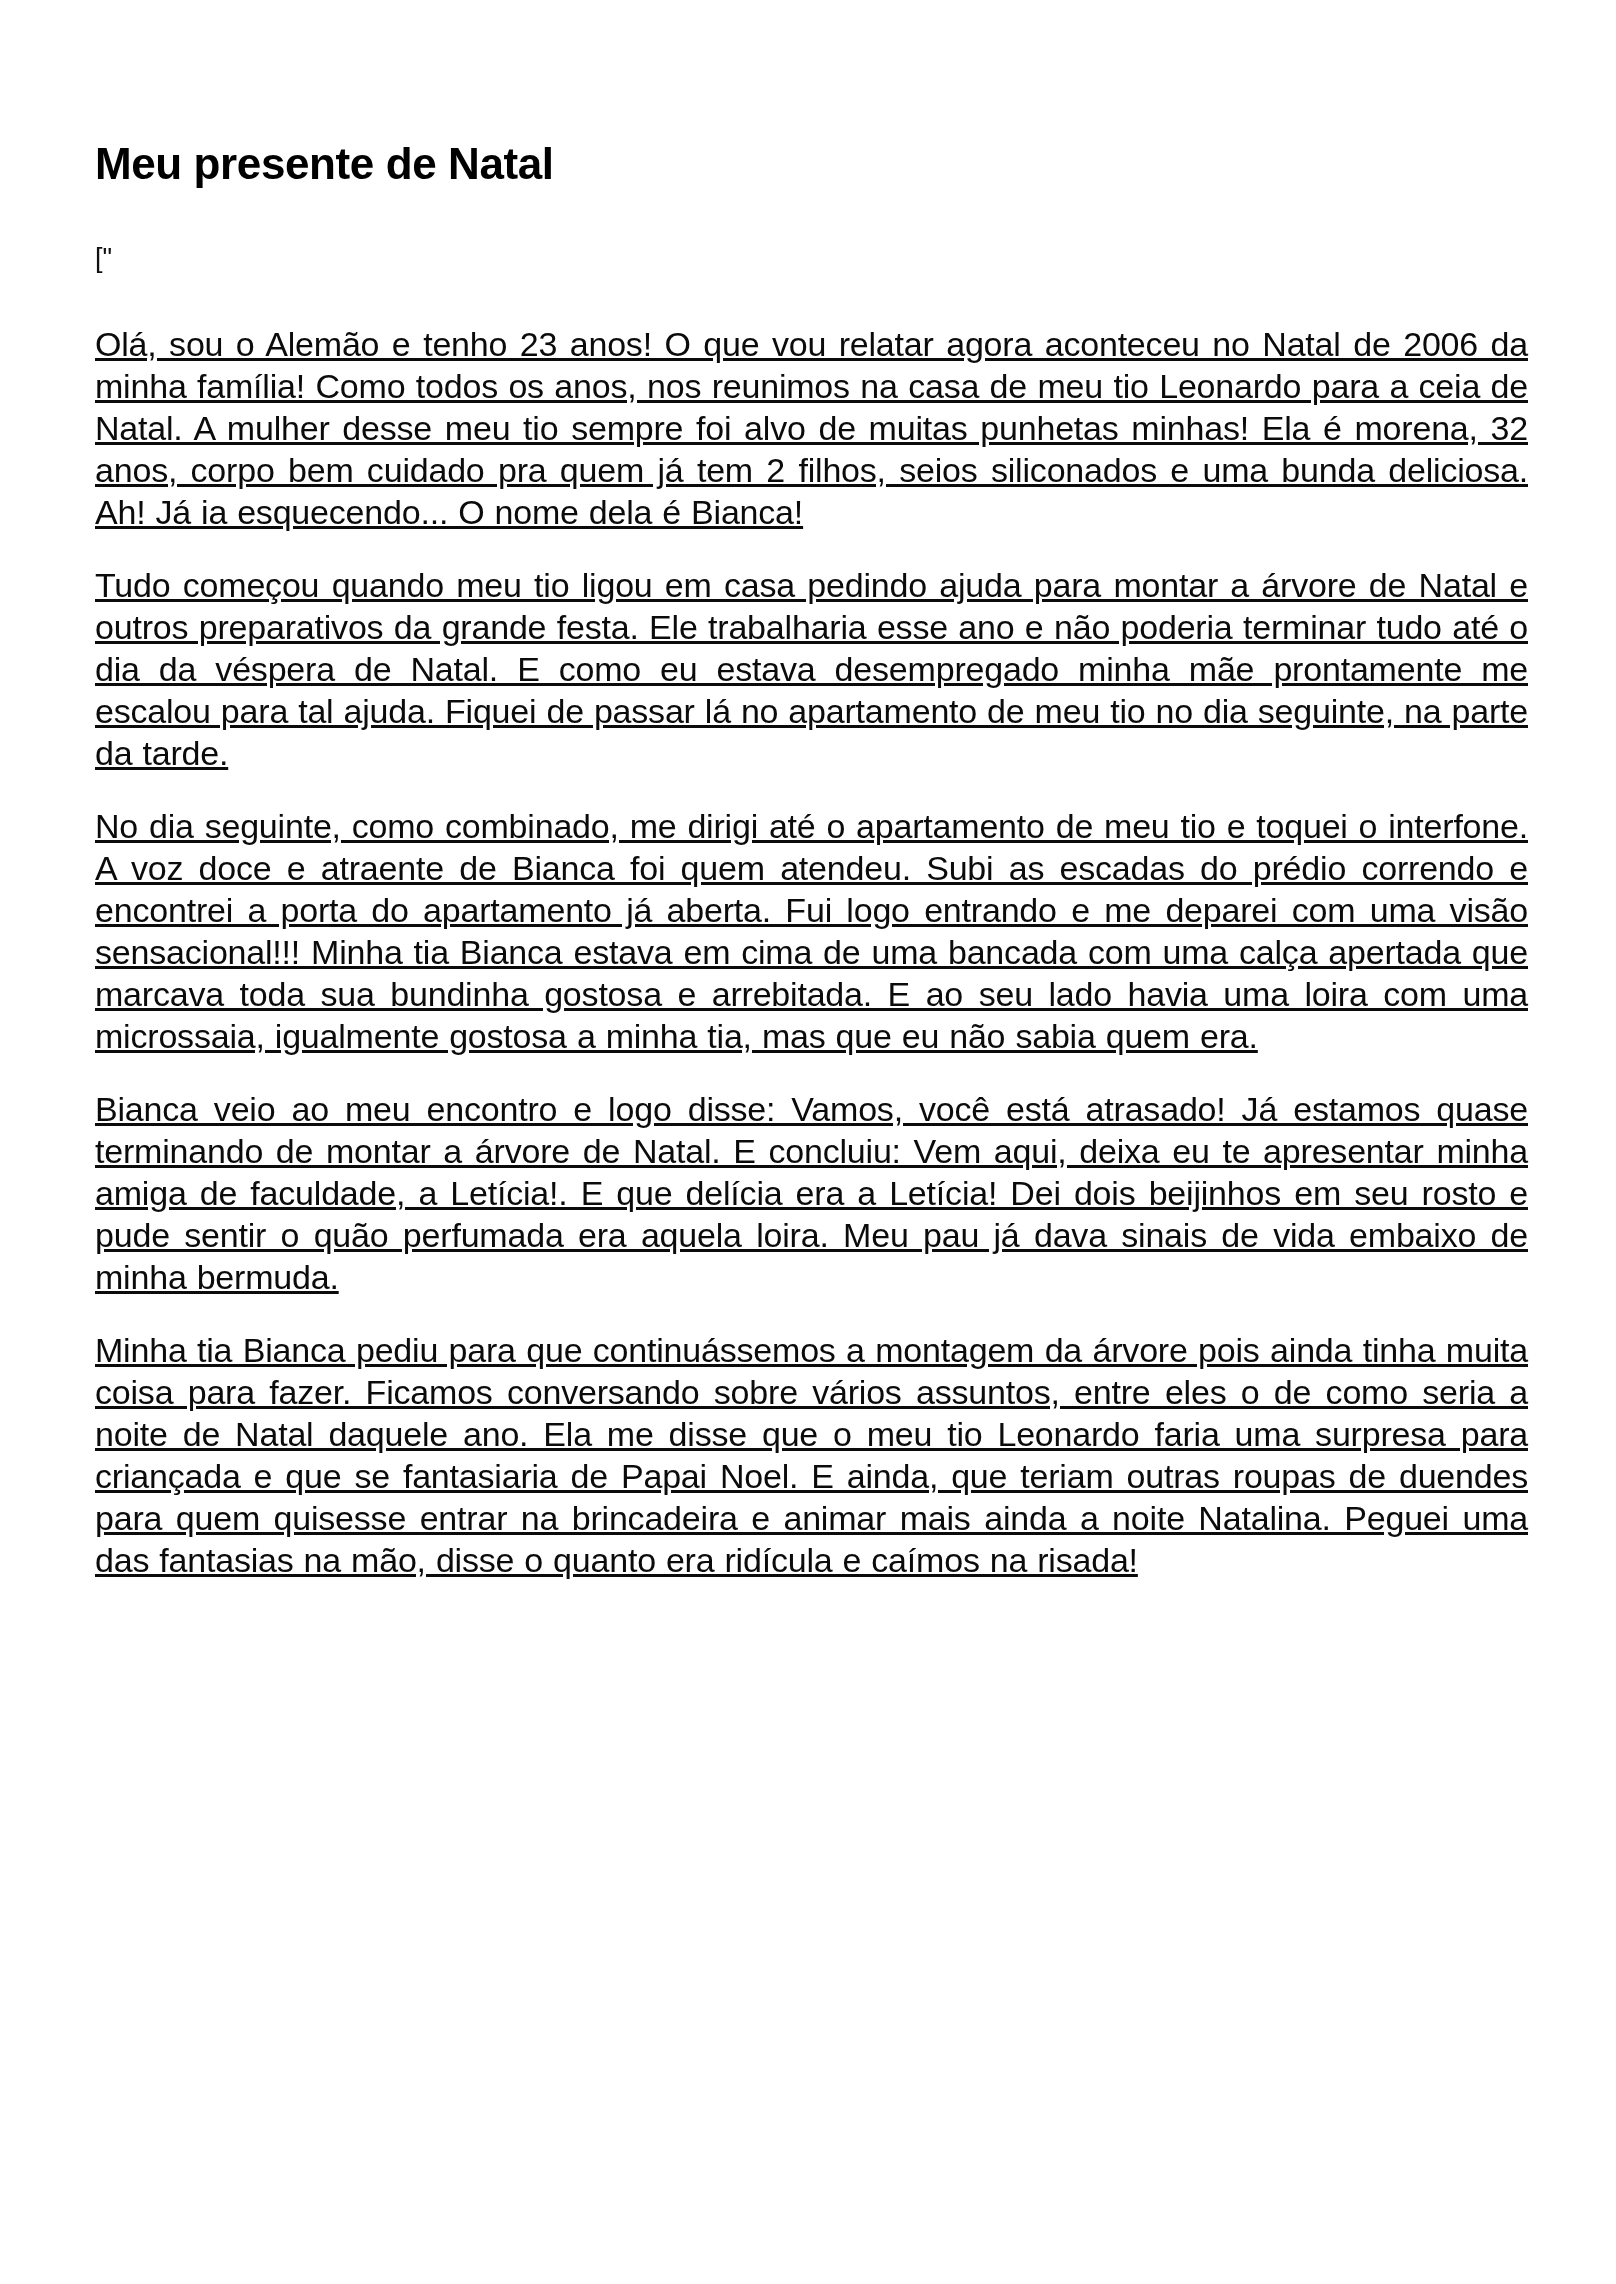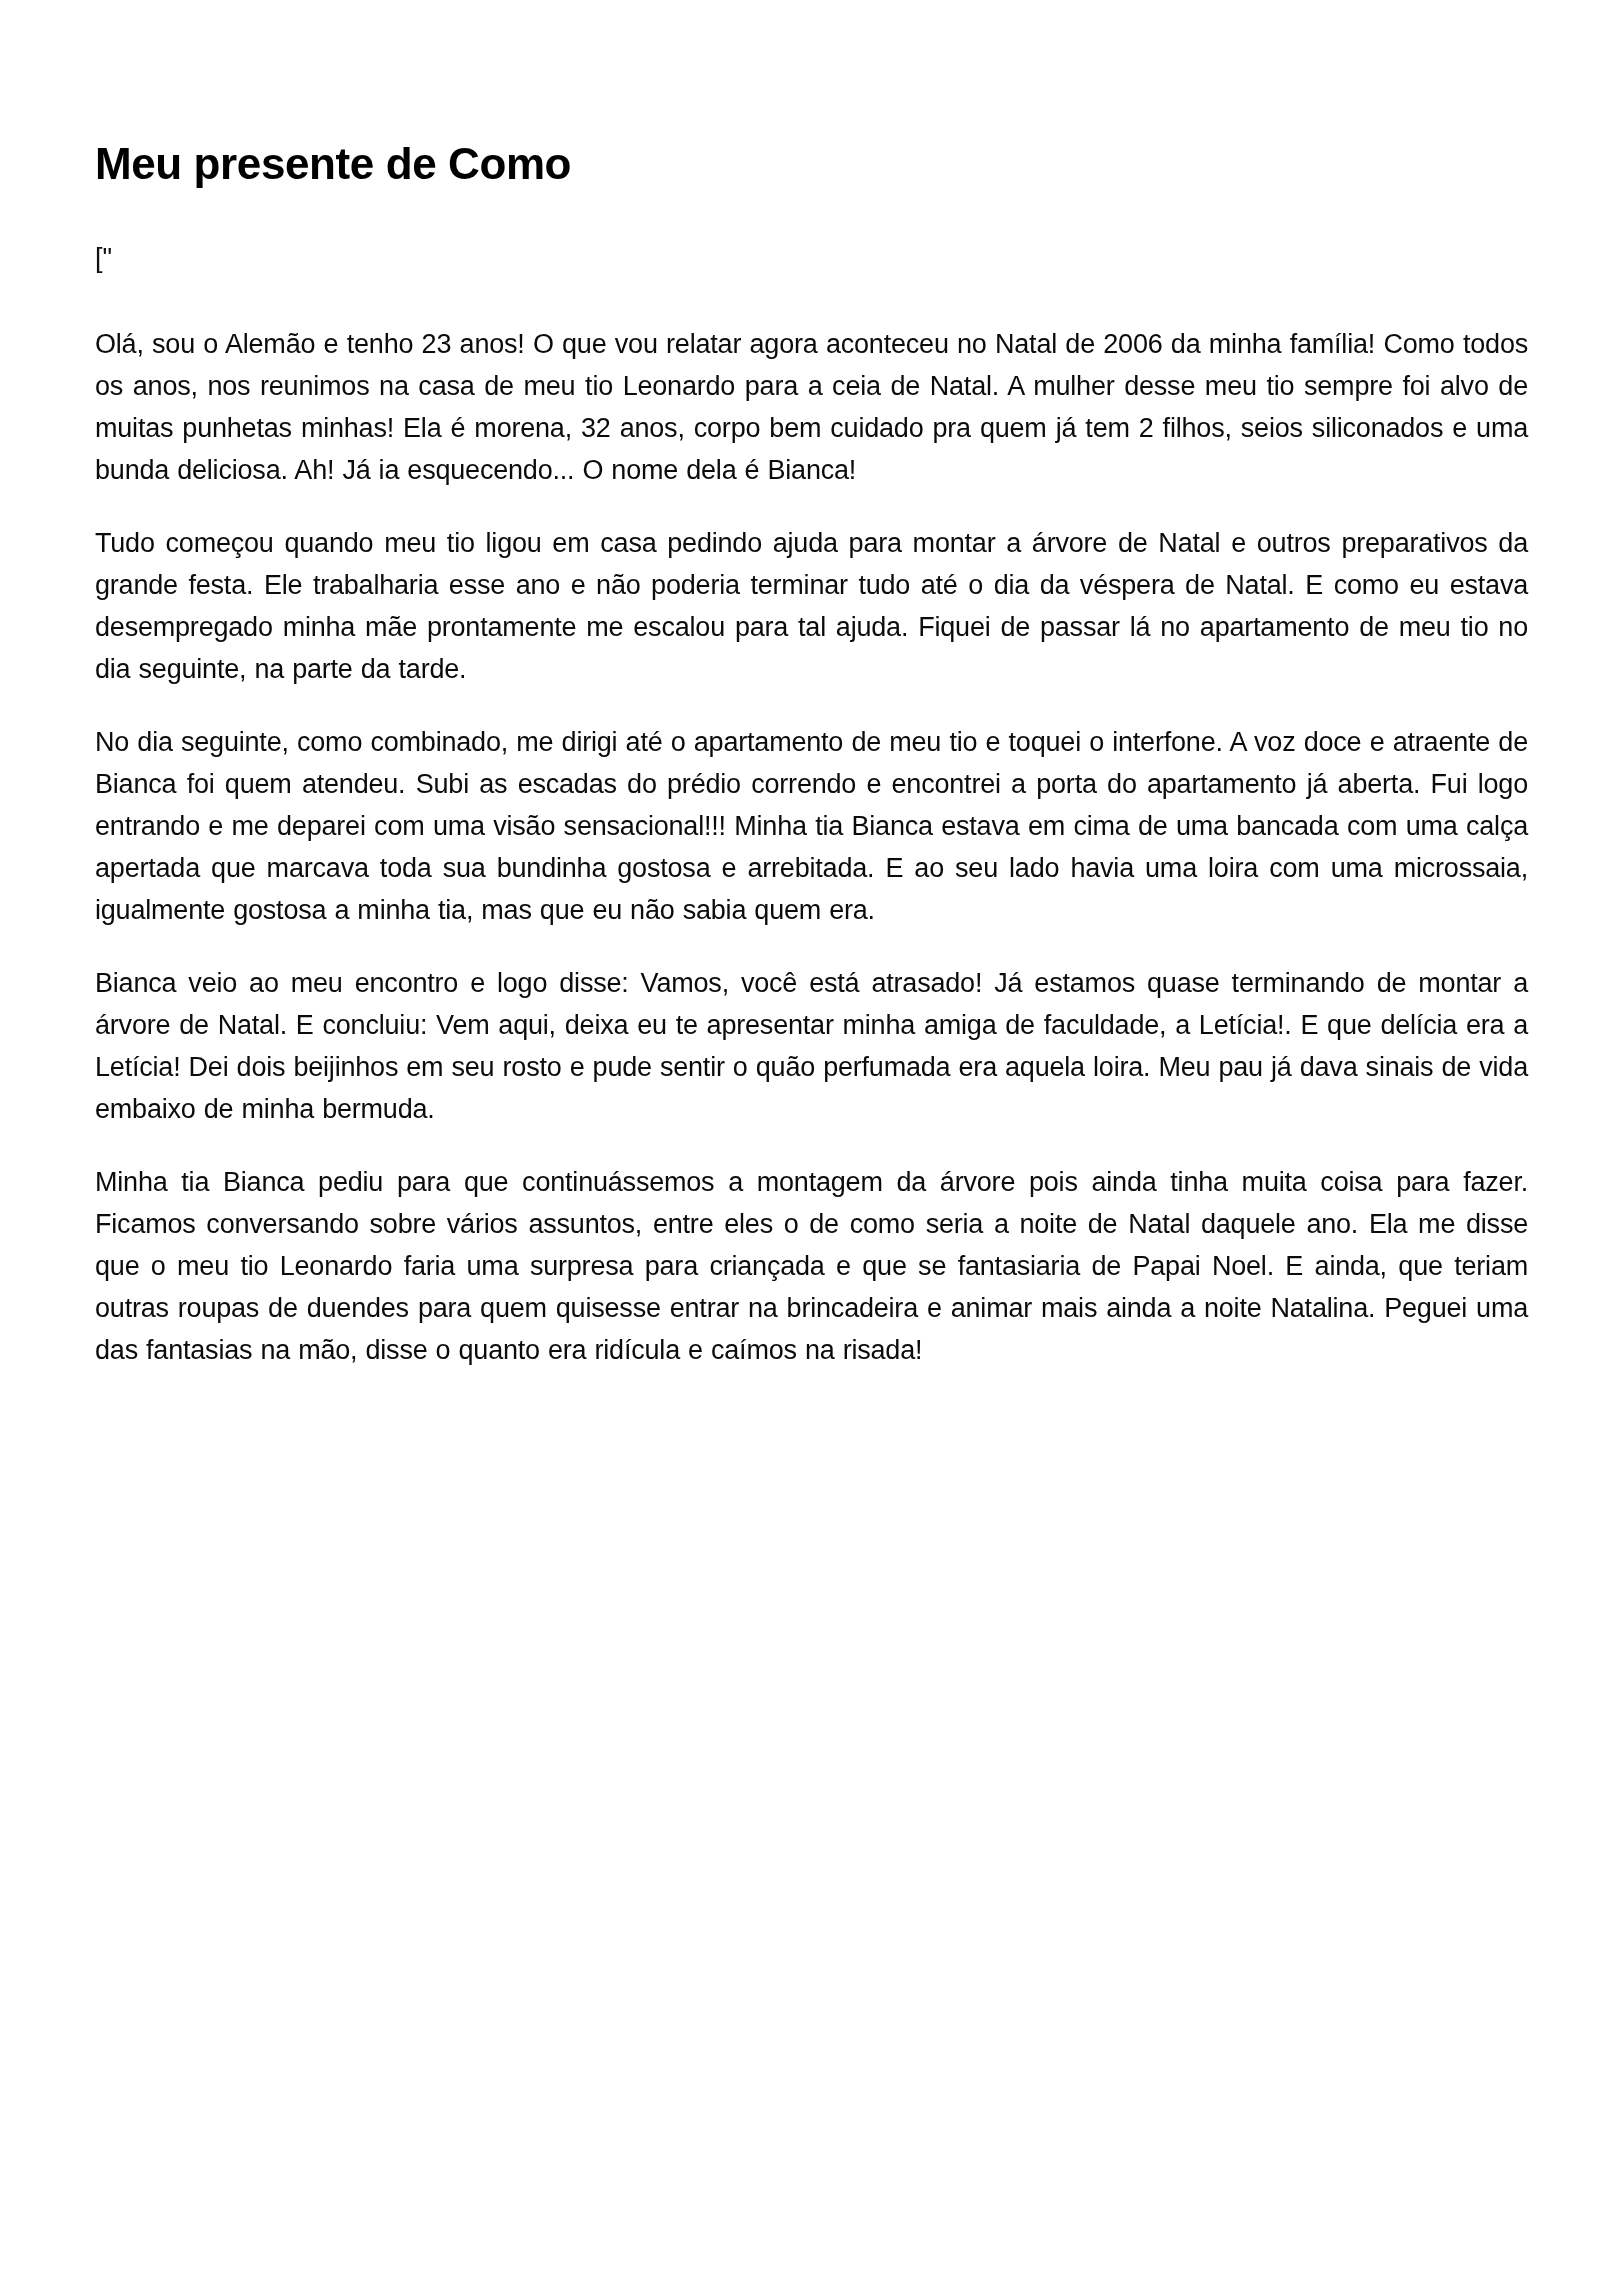--- a/index.html
+++ b/index.html
@@ -30,34 +30,35 @@
     font-stretch: semi-condensed;
   }
   p.opening-marker {
     margin: 0 0 44px 0;
     font-size: 27px;
     line-height: 42px;
     color: #111111;
   }
   p.story-paragraph {
     margin: 0 0 31px 0;
-    font-size: 27px;
+    font-size: 34px;
     line-height: 42px;
     text-align: justify;
     letter-spacing: -0.2px;
     word-spacing: 0.8px;
     color: #0b0b0b;
     font-stretch: semi-condensed;
+    text-decoration: underline;
   }
 </style>
 </head>
 <body>
 
 <main class="page">
-  <h1 class="doc-title">Meu presente de Como</h1>
+  <h1 class="doc-title">Meu presente de Natal</h1>
 
   <p class="opening-marker">["</p>
 
   <p class="story-paragraph">Olá, sou o Alemão e tenho 23 anos! O que vou relatar agora aconteceu no Natal de 2006 da minha família! Como todos os anos, nos reunimos na casa de meu tio Leonardo para a ceia de Natal. A mulher desse meu tio sempre foi alvo de muitas punhetas minhas! Ela é morena, 32 anos, corpo bem cuidado pra quem já tem 2 filhos, seios siliconados e uma bunda deliciosa. Ah! Já ia esquecendo... O nome dela é Bianca!</p>
 
   <p class="story-paragraph">Tudo começou quando meu tio ligou em casa pedindo ajuda para montar a árvore de Natal e outros preparativos da grande festa. Ele trabalharia esse ano e não poderia terminar tudo até o dia da véspera de Natal. E como eu estava desempregado minha mãe prontamente me escalou para tal ajuda. Fiquei de passar lá no apartamento de meu tio no dia seguinte, na parte da tarde.</p>
 
   <p class="story-paragraph">No dia seguinte, como combinado, me dirigi até o apartamento de meu tio e toquei o interfone. A voz doce e atraente de Bianca foi quem atendeu. Subi as escadas do prédio correndo e encontrei a porta do apartamento já aberta. Fui logo entrando e me deparei com uma visão sensacional!!! Minha tia Bianca estava em cima de uma bancada com uma calça apertada que marcava toda sua bundinha gostosa e arrebitada. E ao seu lado havia uma loira com uma microssaia, igualmente gostosa a minha tia, mas que eu não sabia quem era.</p>
 
   <p class="story-paragraph">Bianca veio ao meu encontro e logo disse: Vamos, você está atrasado! Já estamos quase terminando de montar a árvore de Natal. E concluiu: Vem aqui, deixa eu te apresentar minha amiga de faculdade, a Letícia!. E que delícia era a Letícia! Dei dois beijinhos em seu rosto e pude sentir o quão perfumada era aquela loira. Meu pau já dava sinais de vida embaixo de minha bermuda.</p>

